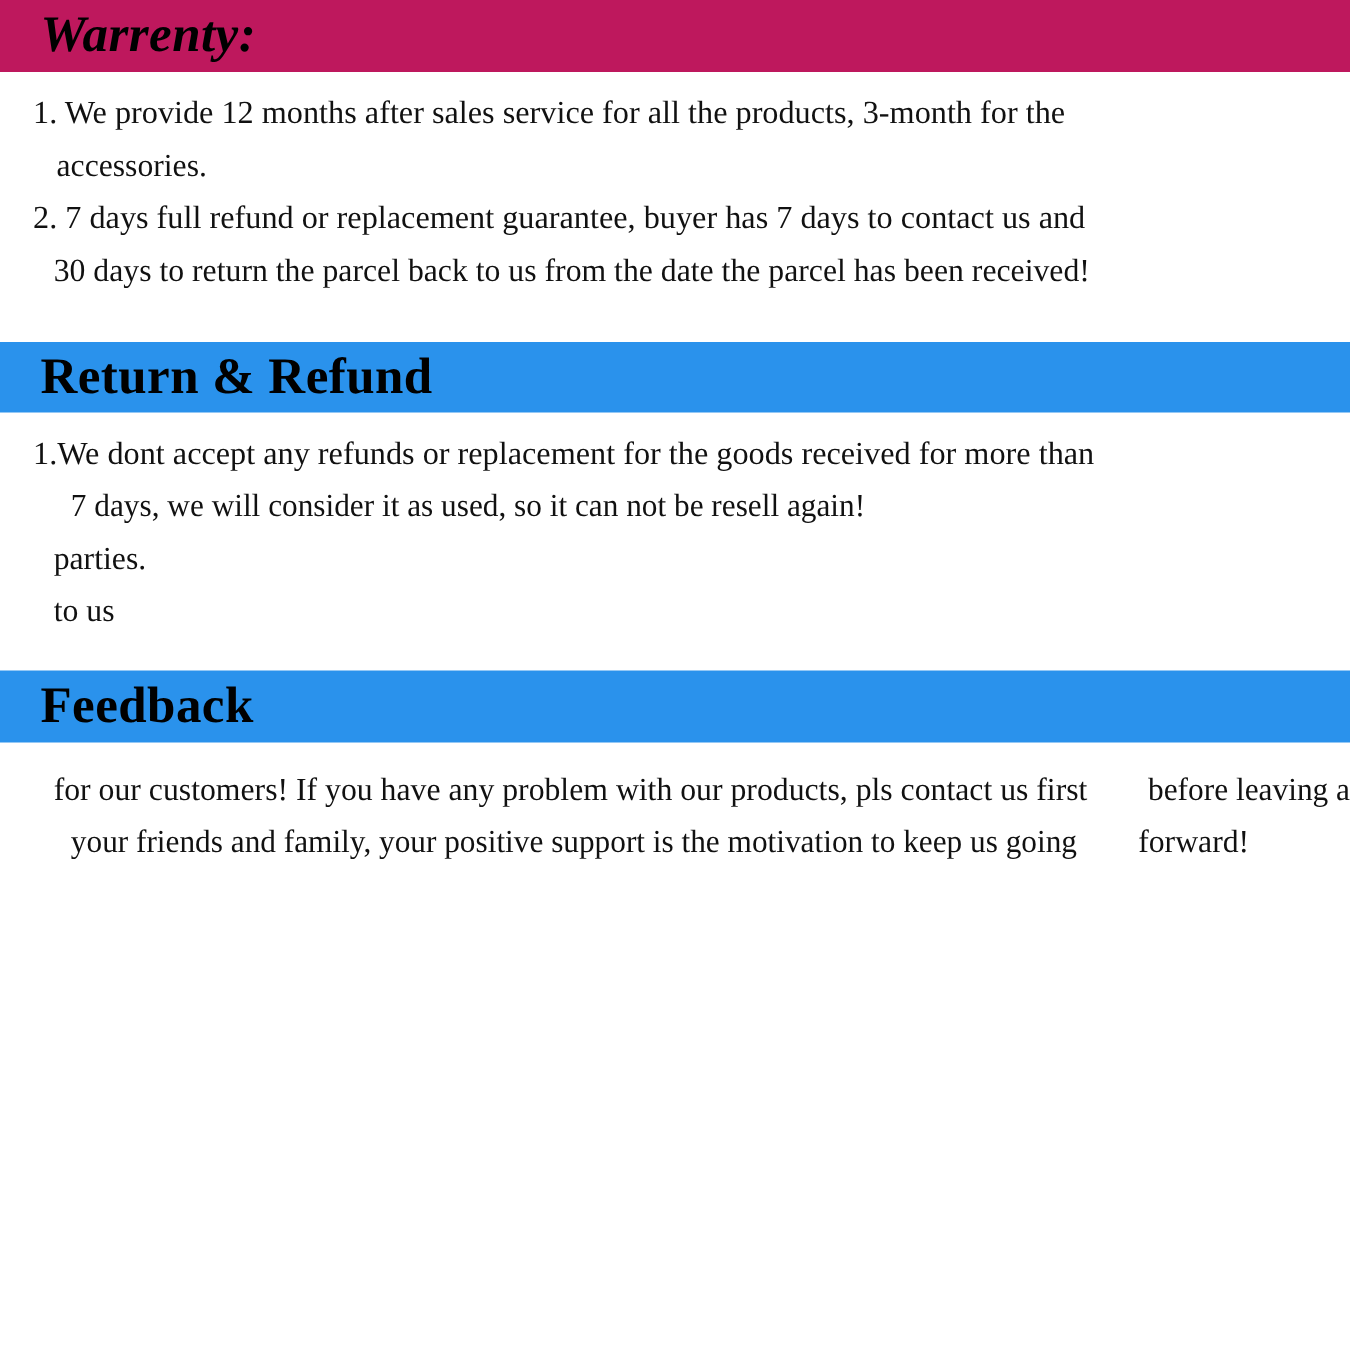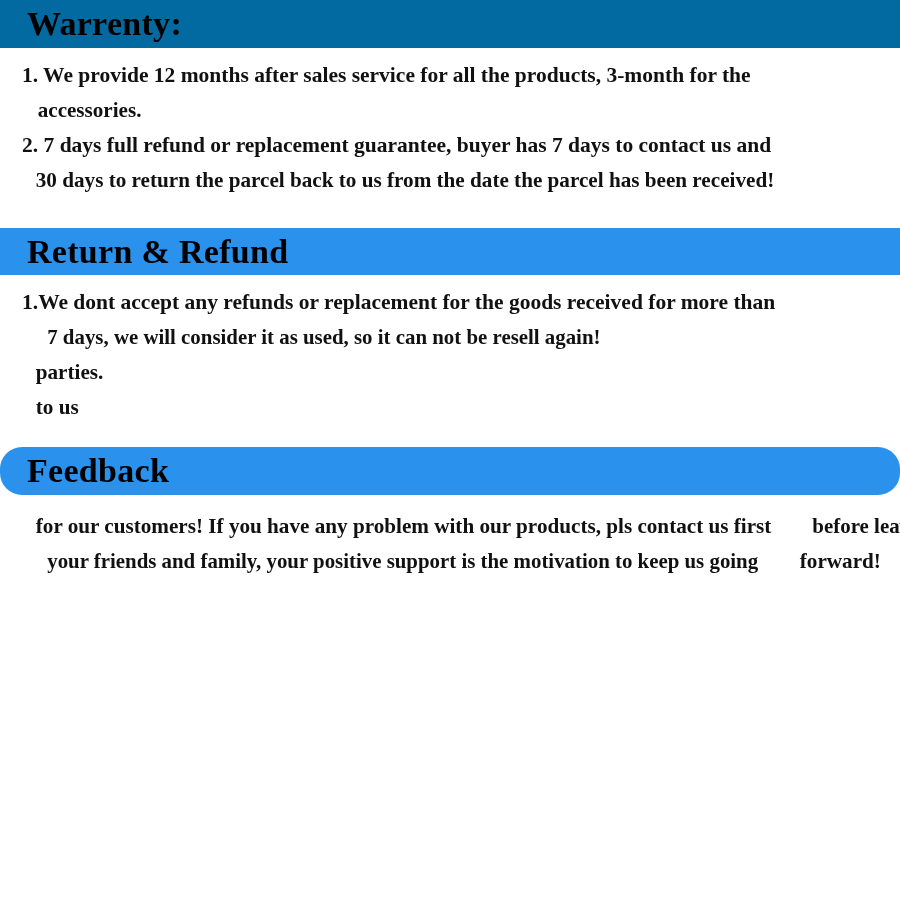--- a/index.html
+++ b/index.html
@@ -24,21 +24,21 @@
   
   .section-band {
     background: #2a92ec;
     width: 900px;
     box-sizing: border-box;
     display: flex;
     align-items: center;
   }
   .band-warranty { height: 48px; }
   .band-return   { height: 47px; text-align: center; }
-  .band-feedback { height: 48px; border-radius: 22px; }
+  .band-feedback { height: 48px; }
 
   .section-title {
     font-family: "Liberation Serif", "DejaVu Serif", serif;
     font-weight: bold;
     font-size: 34px;
     line-height: 1;
     color: #000000;
     padding-left: 27px;
     letter-spacing: 0.3px;
     white-space: nowrap;
@@ -49,21 +49,21 @@
     padding: 0;
     margin: 0;
   }
   .spacer-top-warranty { height: 10px; }
   .spacer-top-return   { height: 10px; }
   .spacer-top-feedback { height: 14px; }
 
   .item {
     font-family: "Liberation Serif", "DejaVu Serif", serif;
     font-size: 21.5px;
-    font-weight: bold;
+    font-weight: normal;
     line-height: 35px;
     color: #111111;
     padding-left: 22px;
     padding-right: 4px;
     white-space: nowrap;
   }
   .item .ln {
     display: block;
     white-space: nowrap;
   }
@@ -77,21 +77,21 @@
 
   
   .fb .ln { padding-left: 0px; }
   .fb .ln.ind { padding-left: 14px; }
 </style>
 </head>
 <body style="background: rgb(255, 255, 255);">
 
 <div class="page" style="background: rgb(255, 255, 255);">
 
-  <div class="section-band band-warranty" style="background: #0369a1;">
+  <div class="section-band band-warranty" style="background: #be185d; font-style: italic;">
     <div class="section-title" style="color: rgb(0, 0, 0);">Warrenty:</div>
   </div>
 
   <div class="section-body">
     <div class="spacer-top-warranty"></div>
 
     <div class="item">
       <span class="ln">1. We provide 12 months after sales service for all the products, 3-month for the</span>
       <span class="ln ind" style="display: inline-block; transform-origin: left top; transform: scaleX(0.9817);">accessories.</span>
     </div>

